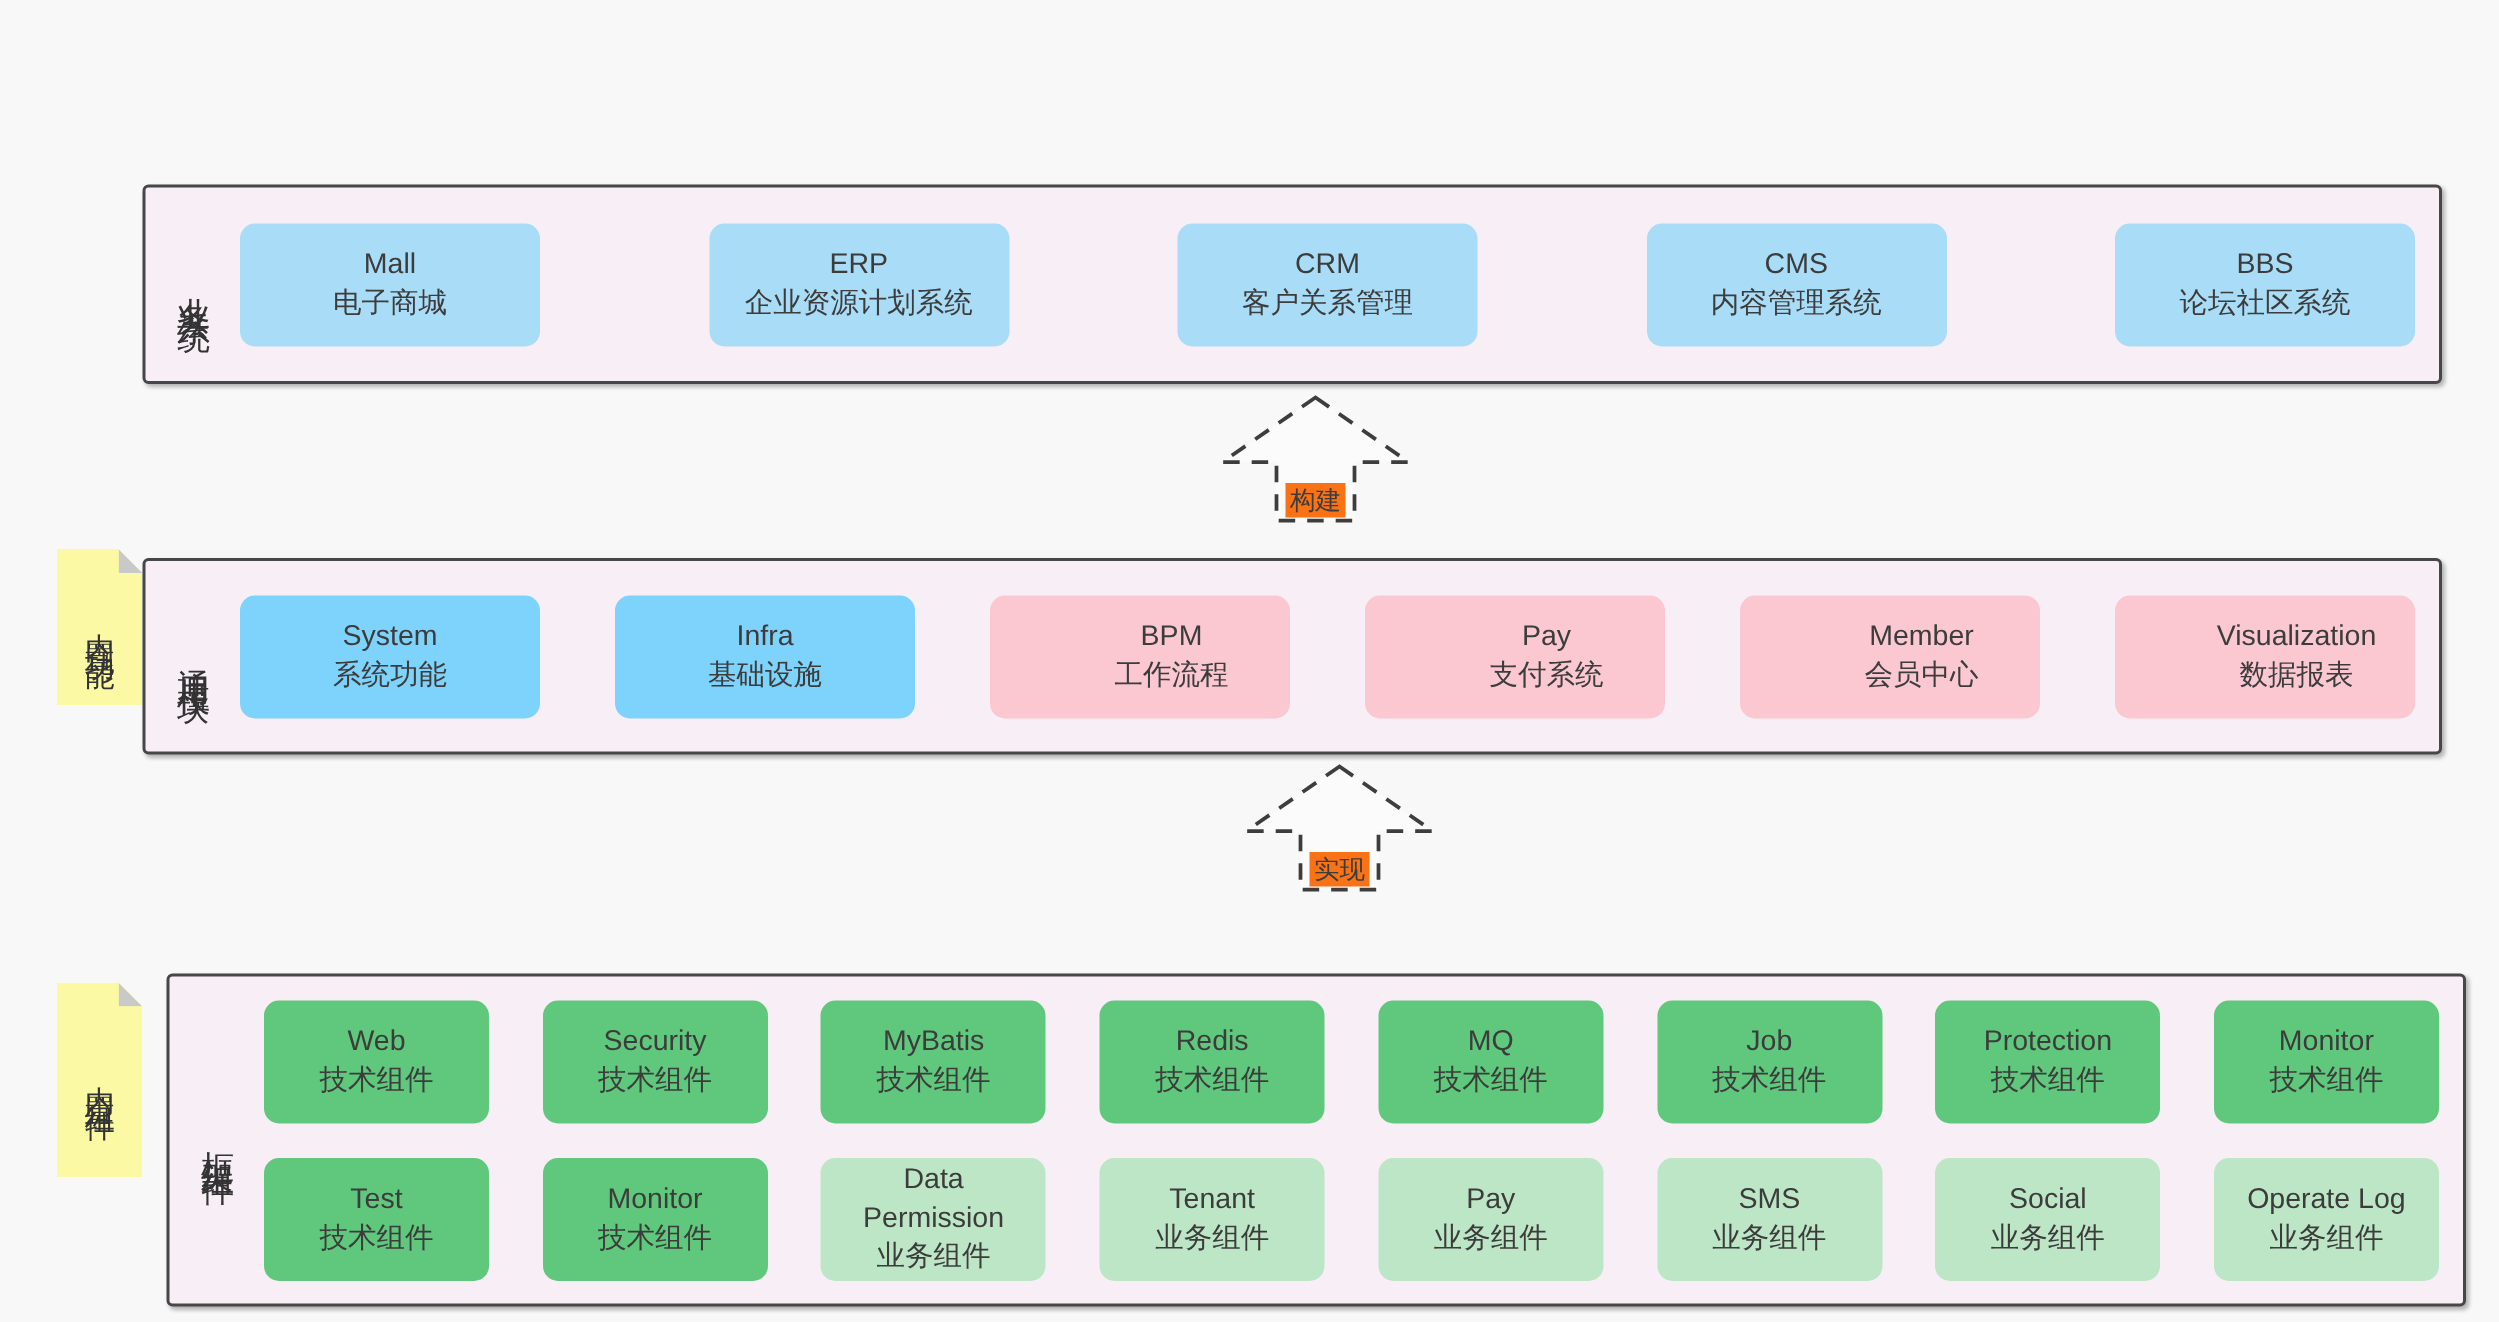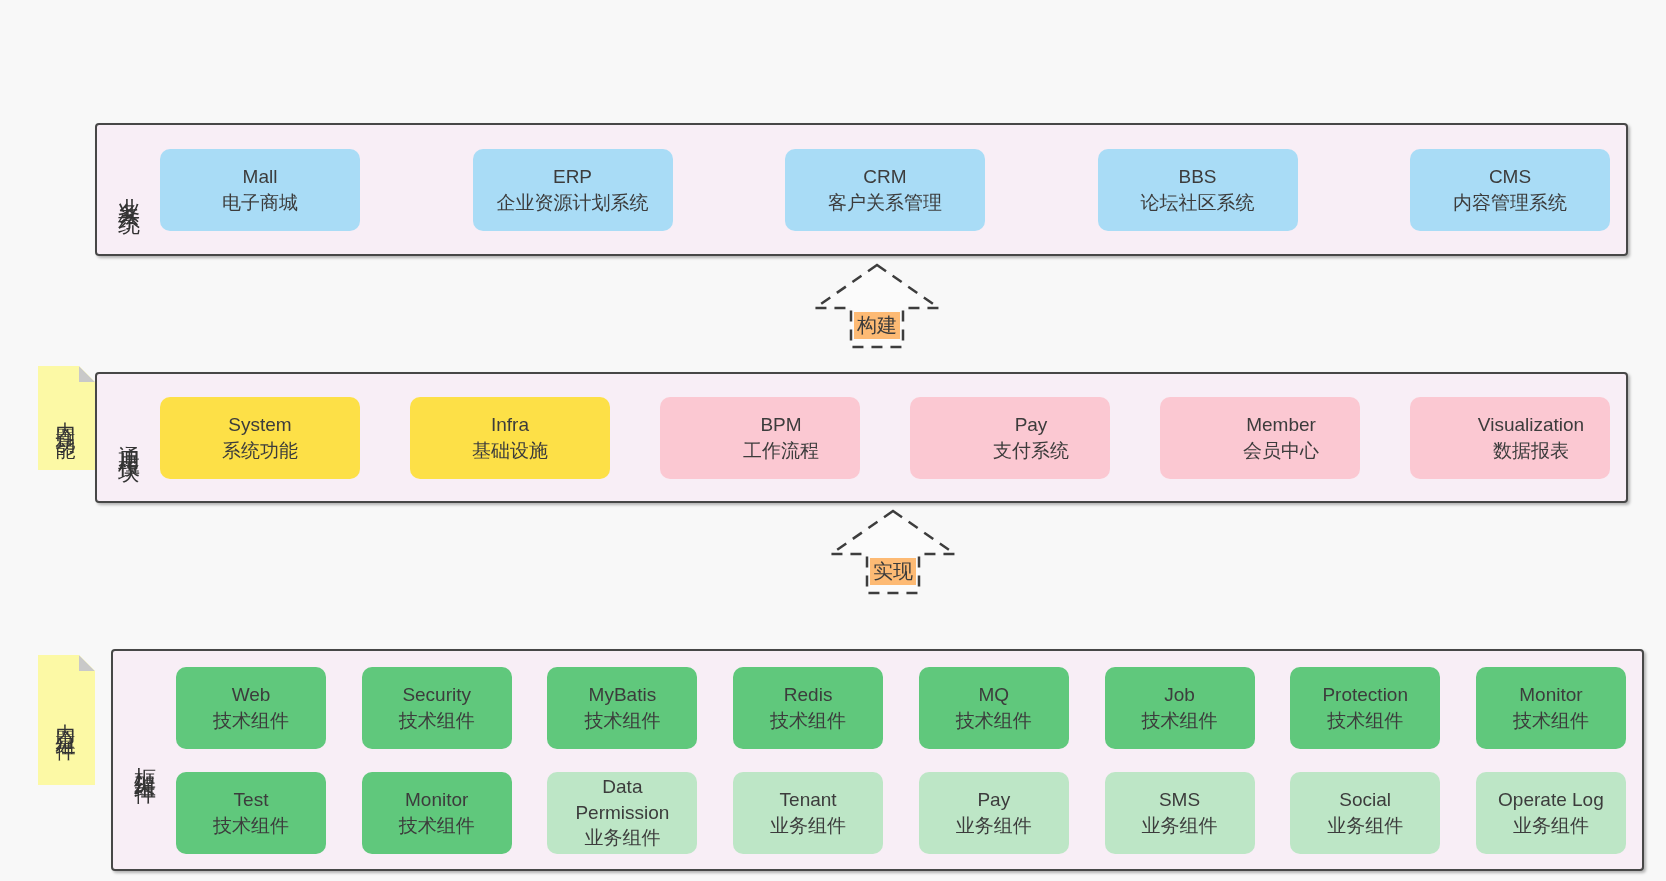--- a/index.html
+++ b/index.html
@@ -66,32 +66,32 @@
     border-radius:10px;
     display:flex;flex-direction:column;justify-content:center;align-items:center;
     text-align:center;
     font-size:19px;line-height:1.34;
     box-sizing:border-box;
     padding:4px 6px;
   }
   .box.wide{width:200px;height:82px;}
   .box.small{width:150px;height:82px;}
   .blue {background:#a9dcf6;}
-  .red  {background:#fde047;}
+  .red  {background:#7dd3fc;}
   .pink {background:#fbc8d2;padding-left:48px;}
   .green{background:#60c87c;}
   .lightgreen{background:#bde6c6;}
 
   
   .arrow{position:absolute;width:130px;height:88px;z-index:1;}
   .arrow svg{position:absolute;inset:0;overflow:visible;}
   .arrow .arrow-label{
-    position:absolute;left:50%;top:50px;transform:translateX(-50%);
-    background:#fdba74;
-    font-size:20px;color:#3c3c3c;
+    position:absolute;left:50%;top:60px;transform:translateX(-50%);
+    background:#f97316;
+    font-size:17px;color:#3c3c3c;
     padding:0 3px;white-space:nowrap;
   }
 </style>
 </head>
 <body>
 
 <div class="canvas">
 
   <div class="note" style="left:38px;top:366px;height:104px;">
     <div class="fold"></div>
@@ -113,26 +113,26 @@
         </div>
         <div class="box wide blue">
           <span>ERP</span>
           <span>企业资源计划系统</span>
         </div>
         <div class="box wide blue">
           <span>CRM</span>
           <span>客户关系管理</span>
         </div>
         <div class="box wide blue">
+          <span>CMS</span>
+          <span>内容管理系统</span>
+        </div>
+        <div class="box wide blue">
           <span>BBS</span>
           <span>论坛社区系统</span>
-        </div>
-        <div class="box wide blue">
-          <span>CMS</span>
-          <span>内容管理系统</span>
         </div>
       </div>
     </div>
   </section>
 
   <div class="arrow" style="left:812px;top:262px;">
     <svg viewBox="0 0 130 88" width="130" height="88">
       <polygon points="65,3 127,46 91,46 91,85 39,85 39,46 3,46" fill="#fbfbfb" stroke="#3d3d3d" stroke-width="2.5" stroke-dasharray="11 8"></polygon>
     </svg>
     <span class="arrow-label">构建</span>

